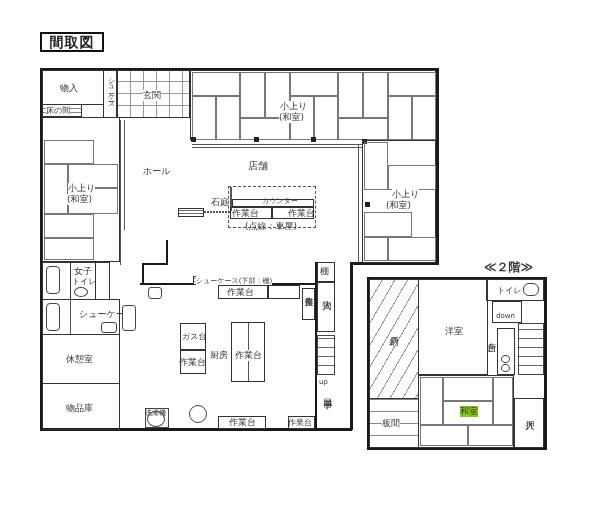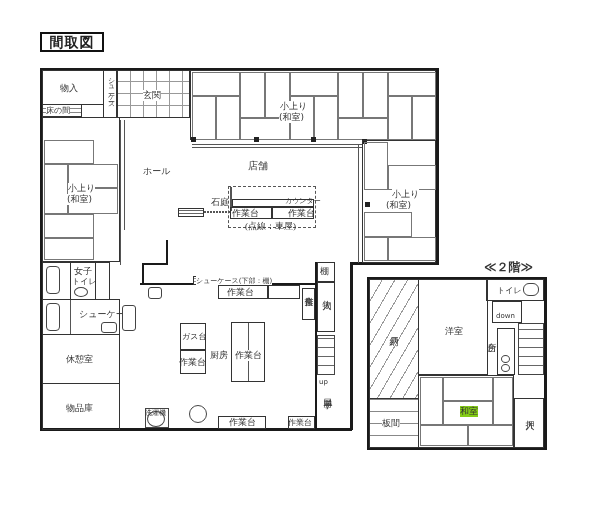--- a/index.html
+++ b/index.html
@@ -103,26 +103,26 @@
   <div class="wall" style="left:142px;top:263px;width:2px;height:22px;"></div>
   <div class="wall" style="left:140px;top:283px;width:175px;height:2px;"></div>
   <div class="wall" style="left:315px;top:262px;width:2px;height:168px;"></div>
 
   <div class="room" style="left:178px;top:208px;width:26px;height:9px;background:repeating-linear-gradient(0deg,#fff 0 2px,#666 2px 3px);"></div>
   <div class="thin" style="left:204px;top:211px;width:26px;height:2px;background:repeating-linear-gradient(90deg,#555 0 2px,#fff 2px 3px);"></div>
   <div class="lbl" style="left:211px;top:197px;">石庭</div>
   <div class="dash" style="left:228px;top:186px;width:88px;height:42px;"></div>
   <div class="thin" style="left:230px;top:187px;width:2px;height:24px;"></div>
   <div class="room" style="left:232px;top:199px;width:82px;height:8px;border-width:1px;"></div>
-  <div class="lbl" style="left:262px;top:196px;font-size:7px;margin-left:23px;">カウンター</div>
+  <div class="lbl" style="left:262px;top:196px;font-size:7px;">カウンター</div>
   <div class="room" style="left:230px;top:207px;width:42px;height:12px;border-width:1px;"></div>
   <div class="lbl" style="left:232px;top:208px;">作業台</div>
   <div class="room" style="left:272px;top:207px;width:42px;height:12px;border-width:1px;"></div>
   <div class="lbl" style="left:288px;top:208px;">作業台</div>
-  <div class="lbl" style="left:245px;top:221px;font-family:Liberation Serif, serif;">(点線：車屋)</div>
+  <div class="lbl" style="left:245px;top:221px;">(点線：車屋)</div>
 
   <div class="room" style="left:42px;top:262px;width:68px;height:38px;"></div>
   <div class="fixture" style="left:46px;top:266px;width:14px;height:28px;border-radius:4px;"></div>
   <div class="room" style="left:70px;top:262px;width:26px;height:38px;border-width:1px;"></div>
   <div class="lbl" style="left:74px;top:266px;">女子</div>
   <div class="lbl" style="left:72px;top:276px;font-size:8px;">トイレ</div>
   <div class="circle" style="left:74px;top:287px;width:14px;height:10px;"></div>
 
   <div class="room" style="left:42px;top:299px;width:78px;height:36px;"></div>
   <div class="fixture" style="left:46px;top:303px;width:14px;height:28px;border-radius:4px;"></div>

